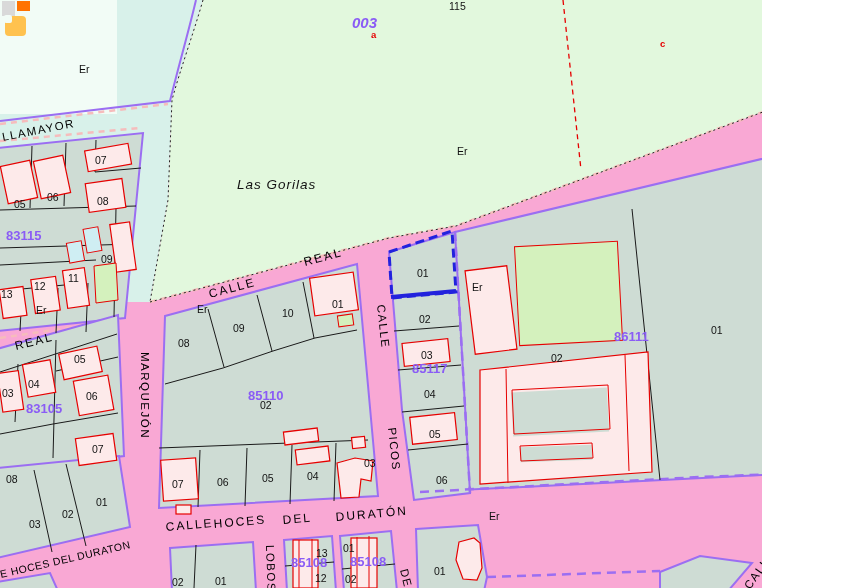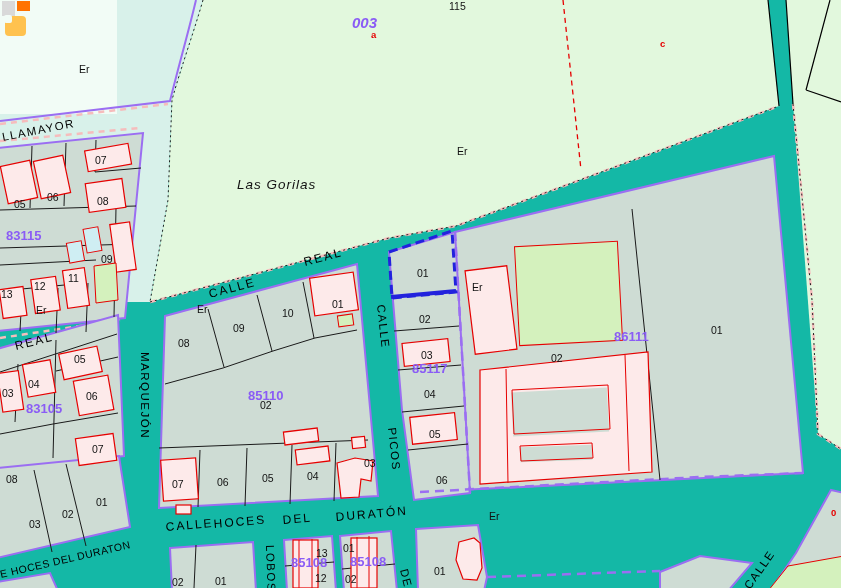--- a/index.html
+++ b/index.html
@@ -1,16 +1,16 @@
 <!DOCTYPE html>
 <html style="--purple: #9b6ef2; --purple_text: #8a5cf5; --teal: #cedcd4; --rural_green: #e2f8dd; --cyan_zone: #d8f1ea; --patch: #f2fcf6; --building_pink: #fdeaea; --building_red: #e60000; --pink_dash: #f6bcbc; --selection_blue: #2222dd; --subparcel_green: #d4f1bd; --cyan_building: #cfeef3; --logo_grey: #d9d9d9; --logo_orange: #ff7300; --logo_amber: #ffc24f; --label_black: #111111;"><head>
 <meta charset="utf-8">
 <style>
   html,body{margin:0;padding:0;background:#fff;}
-  .stage{position:relative;width:841px;height:588px;overflow:hidden;background:#14b8a6;}
+  .stage{position:relative;width:762px;height:588px;overflow:hidden;background:#f9a8d4;}
   svg text{font-family:"Liberation Sans",sans-serif;}
   .p{font-size:10.5px;fill:var(--label_black);}
   .code{font-size:13px;font-weight:bold;fill:var(--purple_text);}
   .rcode{font-size:15px;font-weight:bold;font-style:italic;fill:var(--purple_text);}
   .redlbl{fill:var(--building_red);font-size:9.5px;font-weight:bold;}
   .street{font-size:12px;fill:#000;letter-spacing:2px;}
   .street2{font-size:11.5px;fill:#000;letter-spacing:1.5px;}
   .streetS{font-size:10.5px;fill:#000;letter-spacing:.5px;}
   .itname{font-size:13.5px;font-style:italic;letter-spacing:1px;fill:#111;}
   .blk{fill:var(--teal);stroke:var(--purple);stroke-width:2;}

